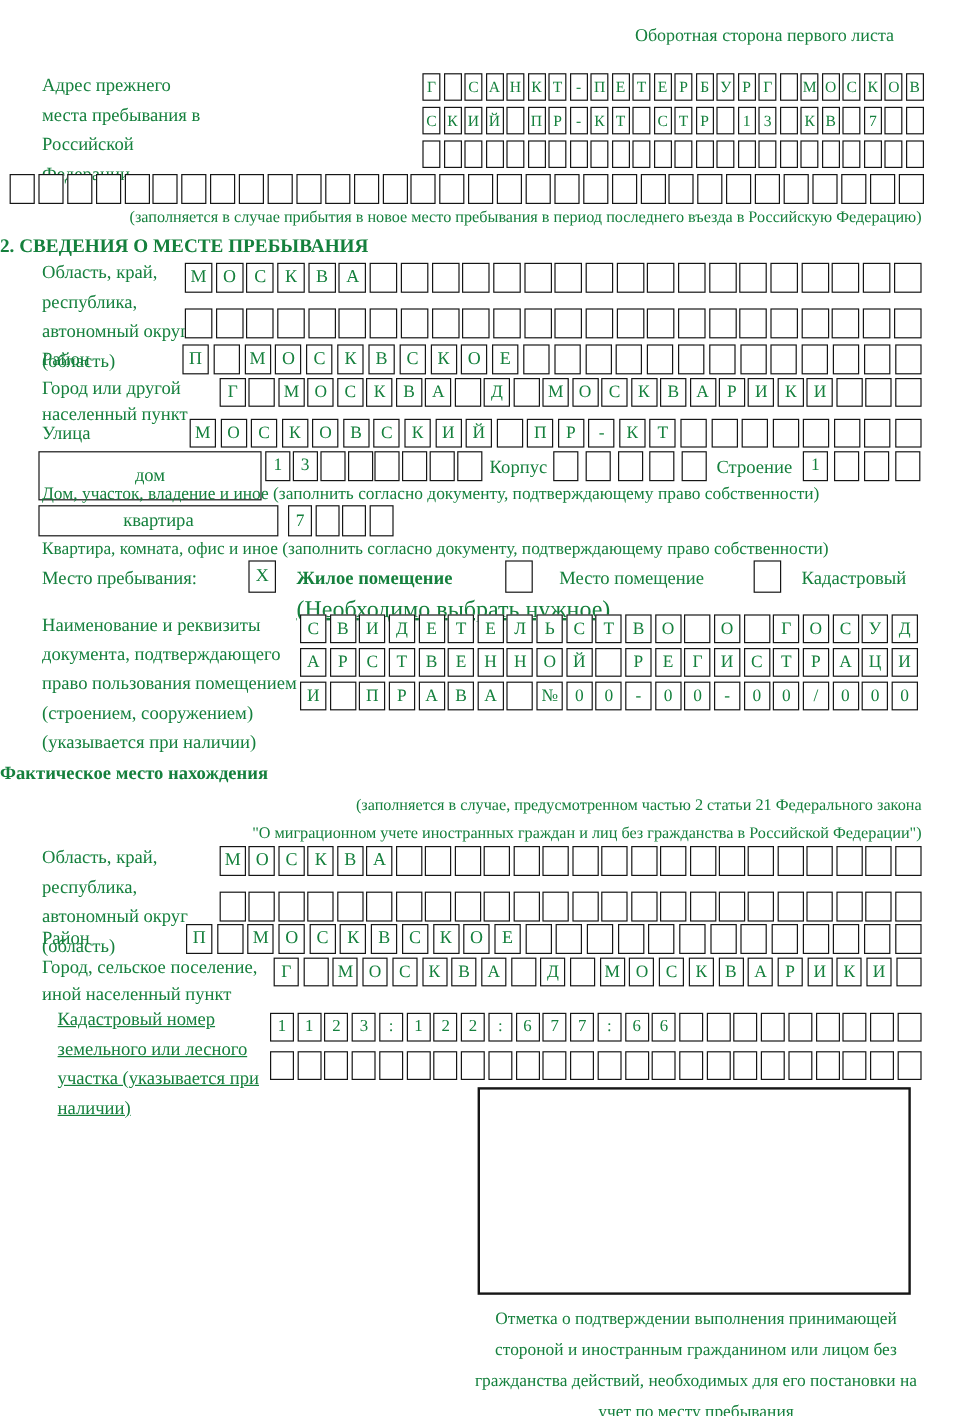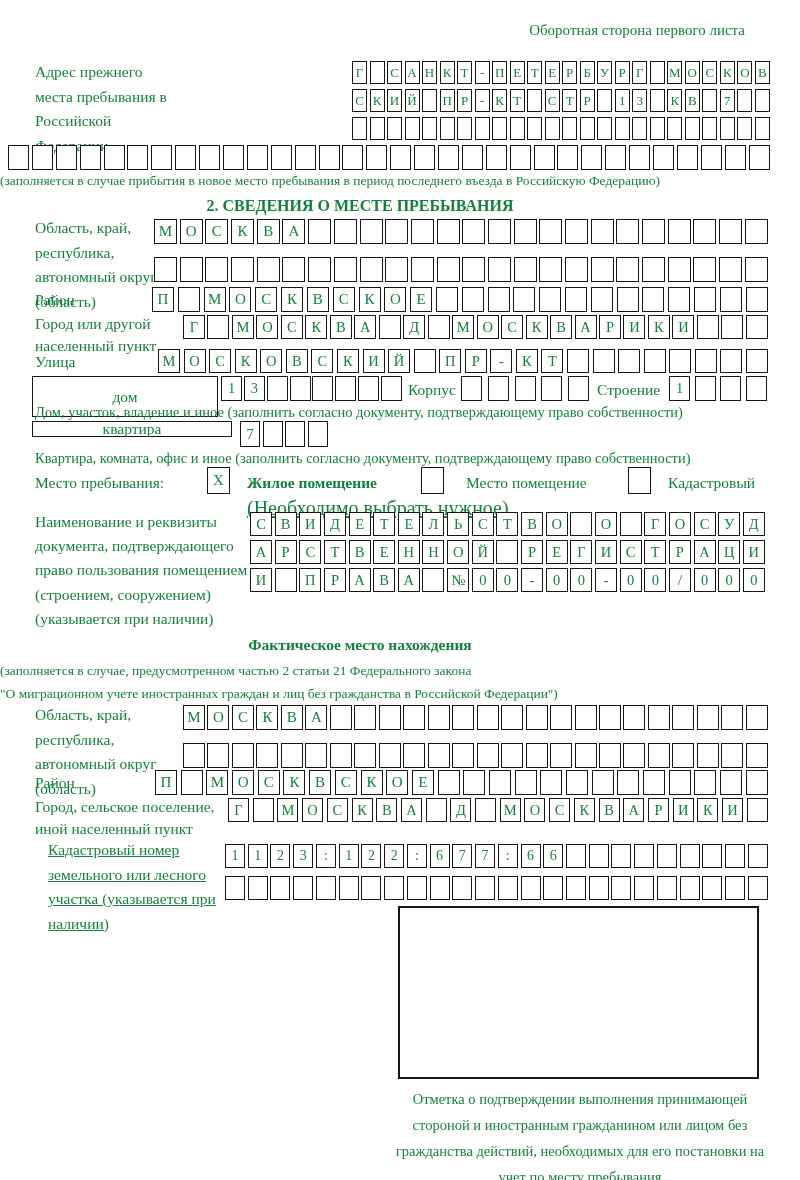--- a/index.html
+++ b/index.html
@@ -14,22 +14,22 @@
     width:var(--bw,22px);height:var(--bh,24px);font-size:var(--bf,14px);
     display:flex;align-items:center;justify-content:center;line-height:1;
   }
   .lblbox{
     position:absolute;box-sizing:border-box;border:1.5px solid #161616;
     display:flex;align-items:center;justify-content:center;font-size:15.5px;
   }
   .leftlabel{font-size:15.5px;line-height:24.5px;}
   .smallnote{font-size:13.5px;}
   .midnote{font-size:14.5px;}
-  .heading{font-weight:bold;font-size:16px;text-align:center;width:720px;}
-  .ctr{text-align:left;width:768px;}
+  .heading{font-weight:bold;font-size:16px;width:720px;}
+  .ctr{text-align:right;width:768px;}
   .stamp{position:absolute;box-sizing:border-box;border:2px solid #161616;background:#fff;}
 </style>
 </head>
 <body>
 
 <div class="page">
 
   <div class="abs" style="top:22px;left:0;width:745px;text-align:right;font-size:15px;">Оборотная сторона первого листа</div>
 
   <div class="abs leftlabel" style="left:35px;top:60px;width:145px;">Адрес прежнего места пребывания в Российской Федерации</div>
@@ -308,21 +308,21 @@
     </div>
   <div class="abs leftlabel" style="left:597px;top:378px;">Строение</div>
   <div class="boxrow" style="left:669px;top:376px;width:98px;--bw:21px;--bh:25px;--bf:14.5px;">
       <div class="cell">1</div>
       <div class="cell"></div>
       <div class="cell"></div>
       <div class="cell"></div>
     </div>
   <div class="abs midnote" style="left:35px;top:404px;">Дом, участок, владение и иное (заполнить согласно документу, подтверждающему право собственности)</div>
 
-  <div class="lblbox" style="left:32px;top:421px;width:200px;height:16px;">квартира</div>
+  <div class="lblbox" style="left:32px;top:421px;width:200px;height:26px;">квартира</div>
   <div class="boxrow" style="left:240px;top:421px;width:88px;--bw:20px;--bh:26px;--bf:14.5px;">
       <div class="cell">7</div>
       <div class="cell"></div>
       <div class="cell"></div>
       <div class="cell"></div>
     </div>
   <div class="abs midnote" style="left:35px;top:450px;">Квартира, комната, офис и иное (заполнить согласно документу, подтверждающему право собственности)</div>
 
   <div class="abs leftlabel" style="left:35px;top:471px;">Место пребывания:</div>
   <div class="boxrow" style="left:207px;top:467px;width:23px;--bw:23px;--bh:27px;--bf:15px;">

